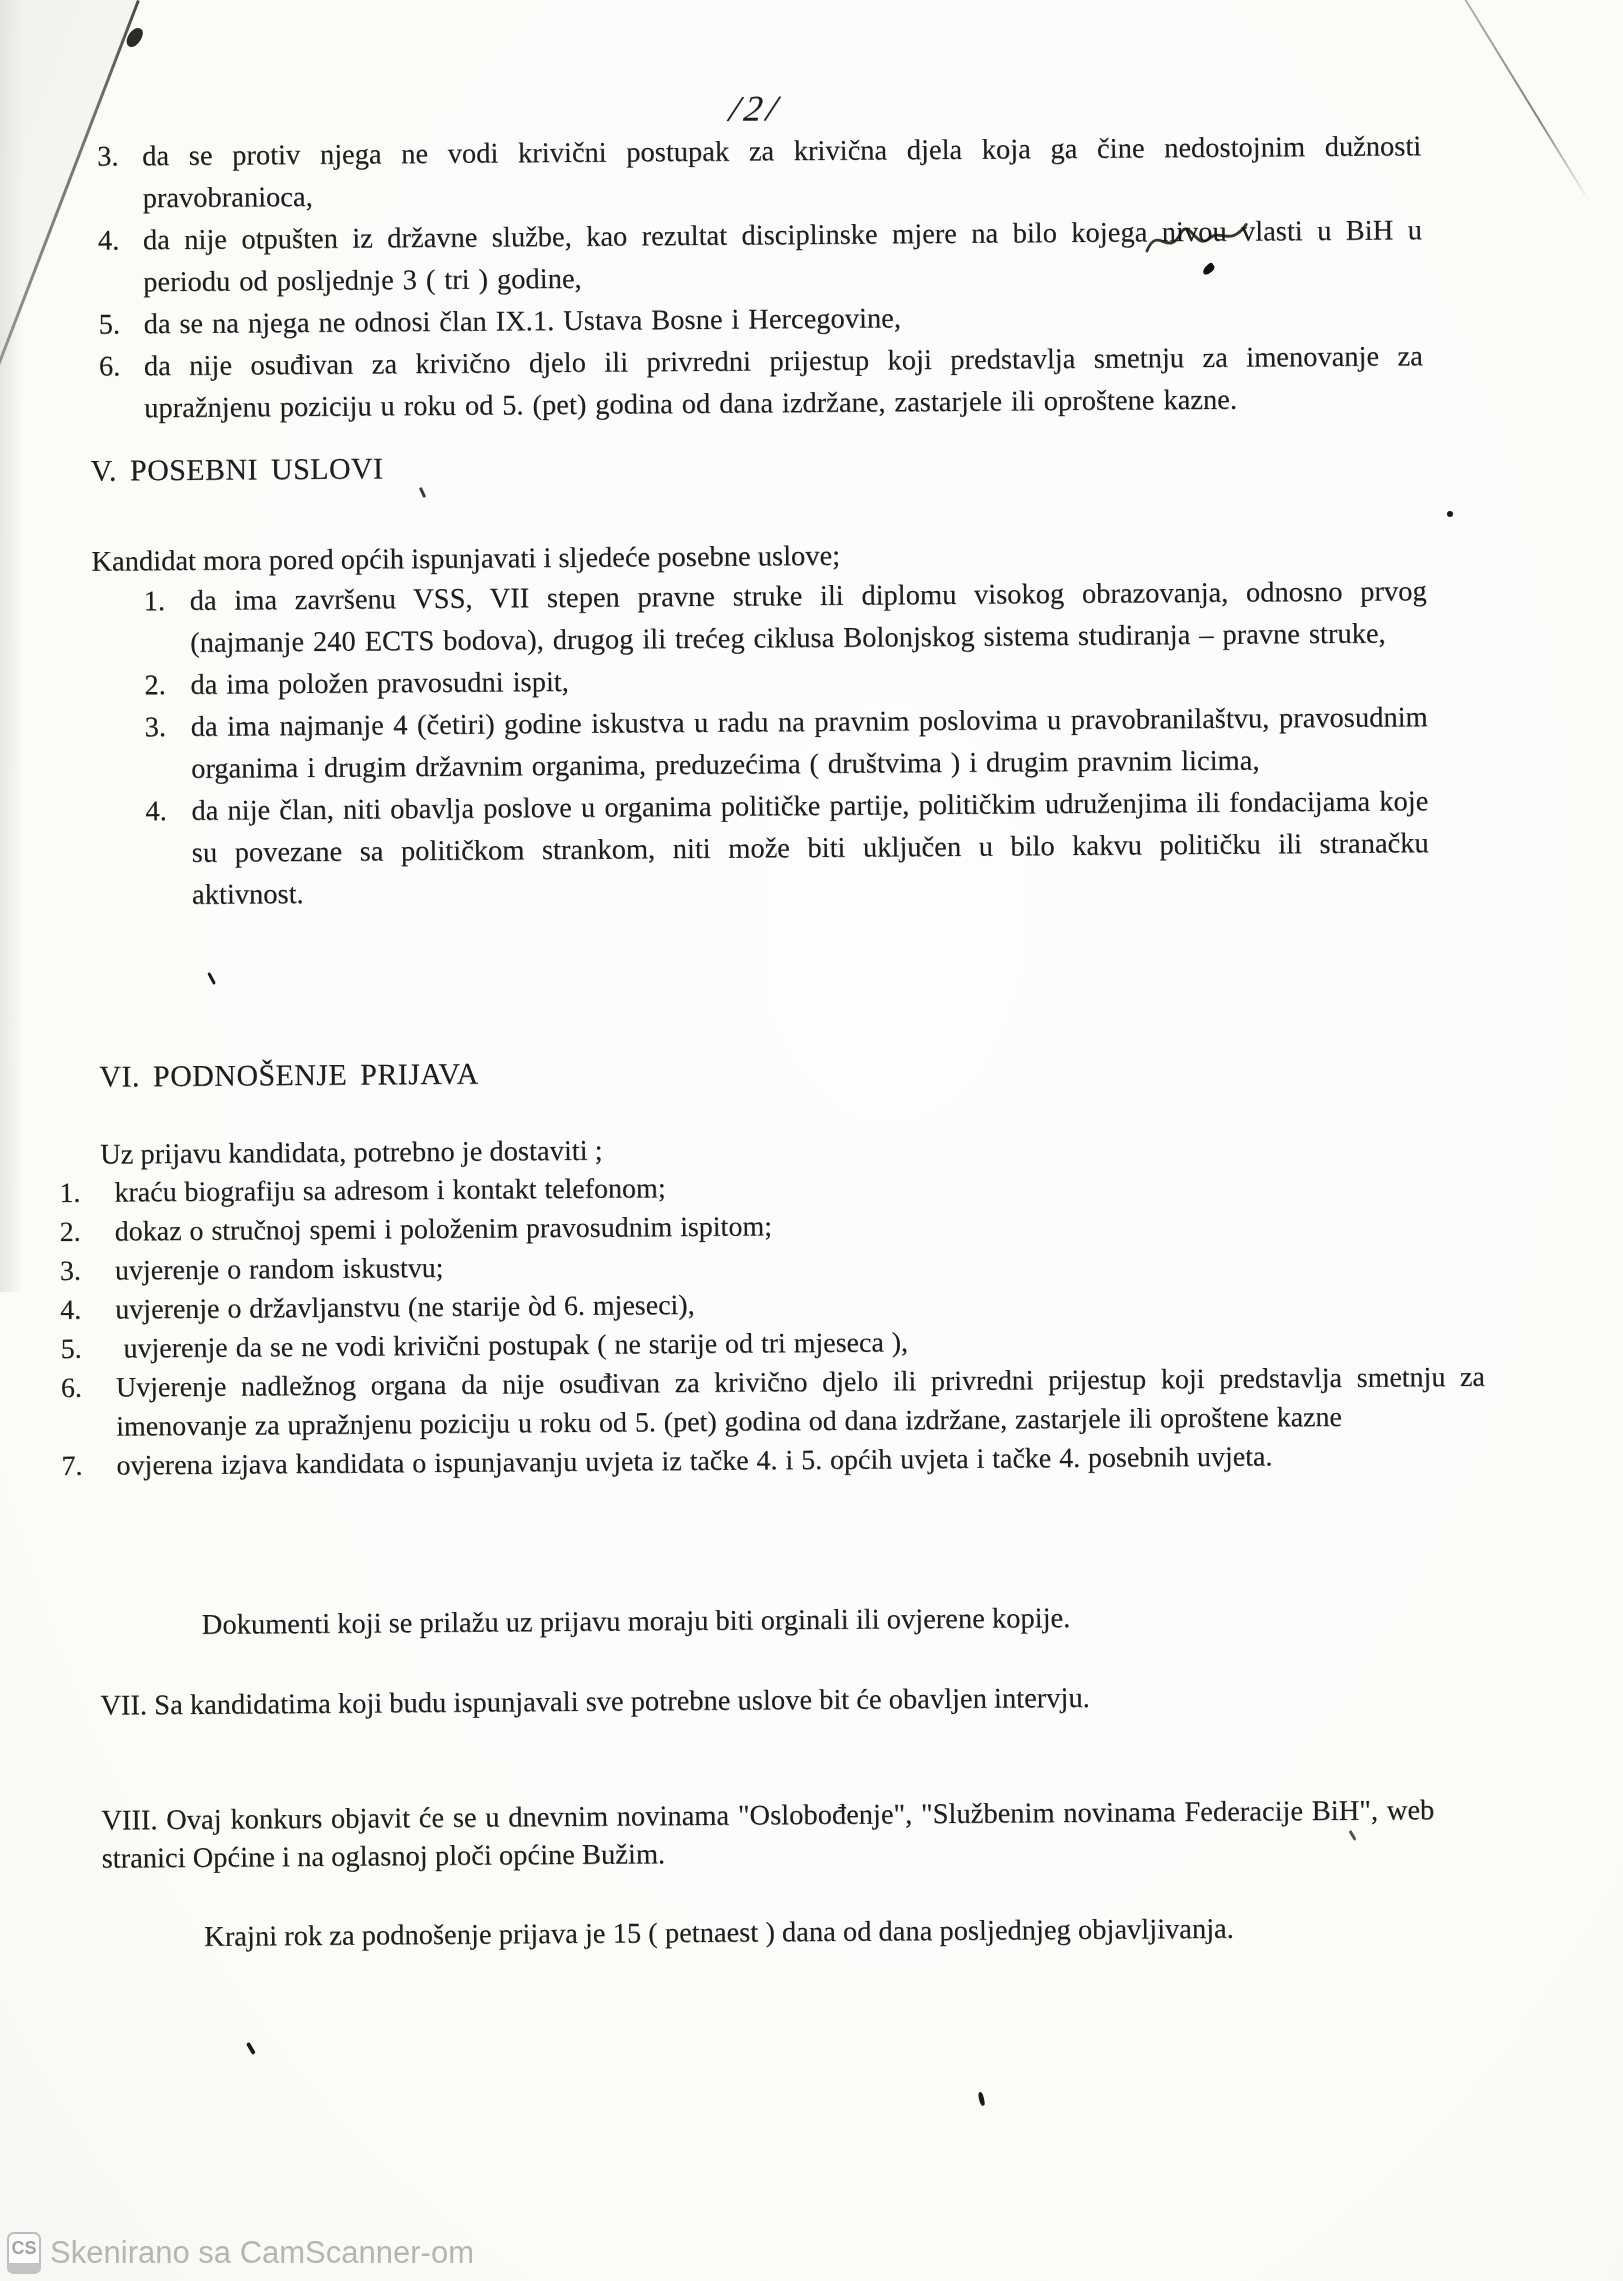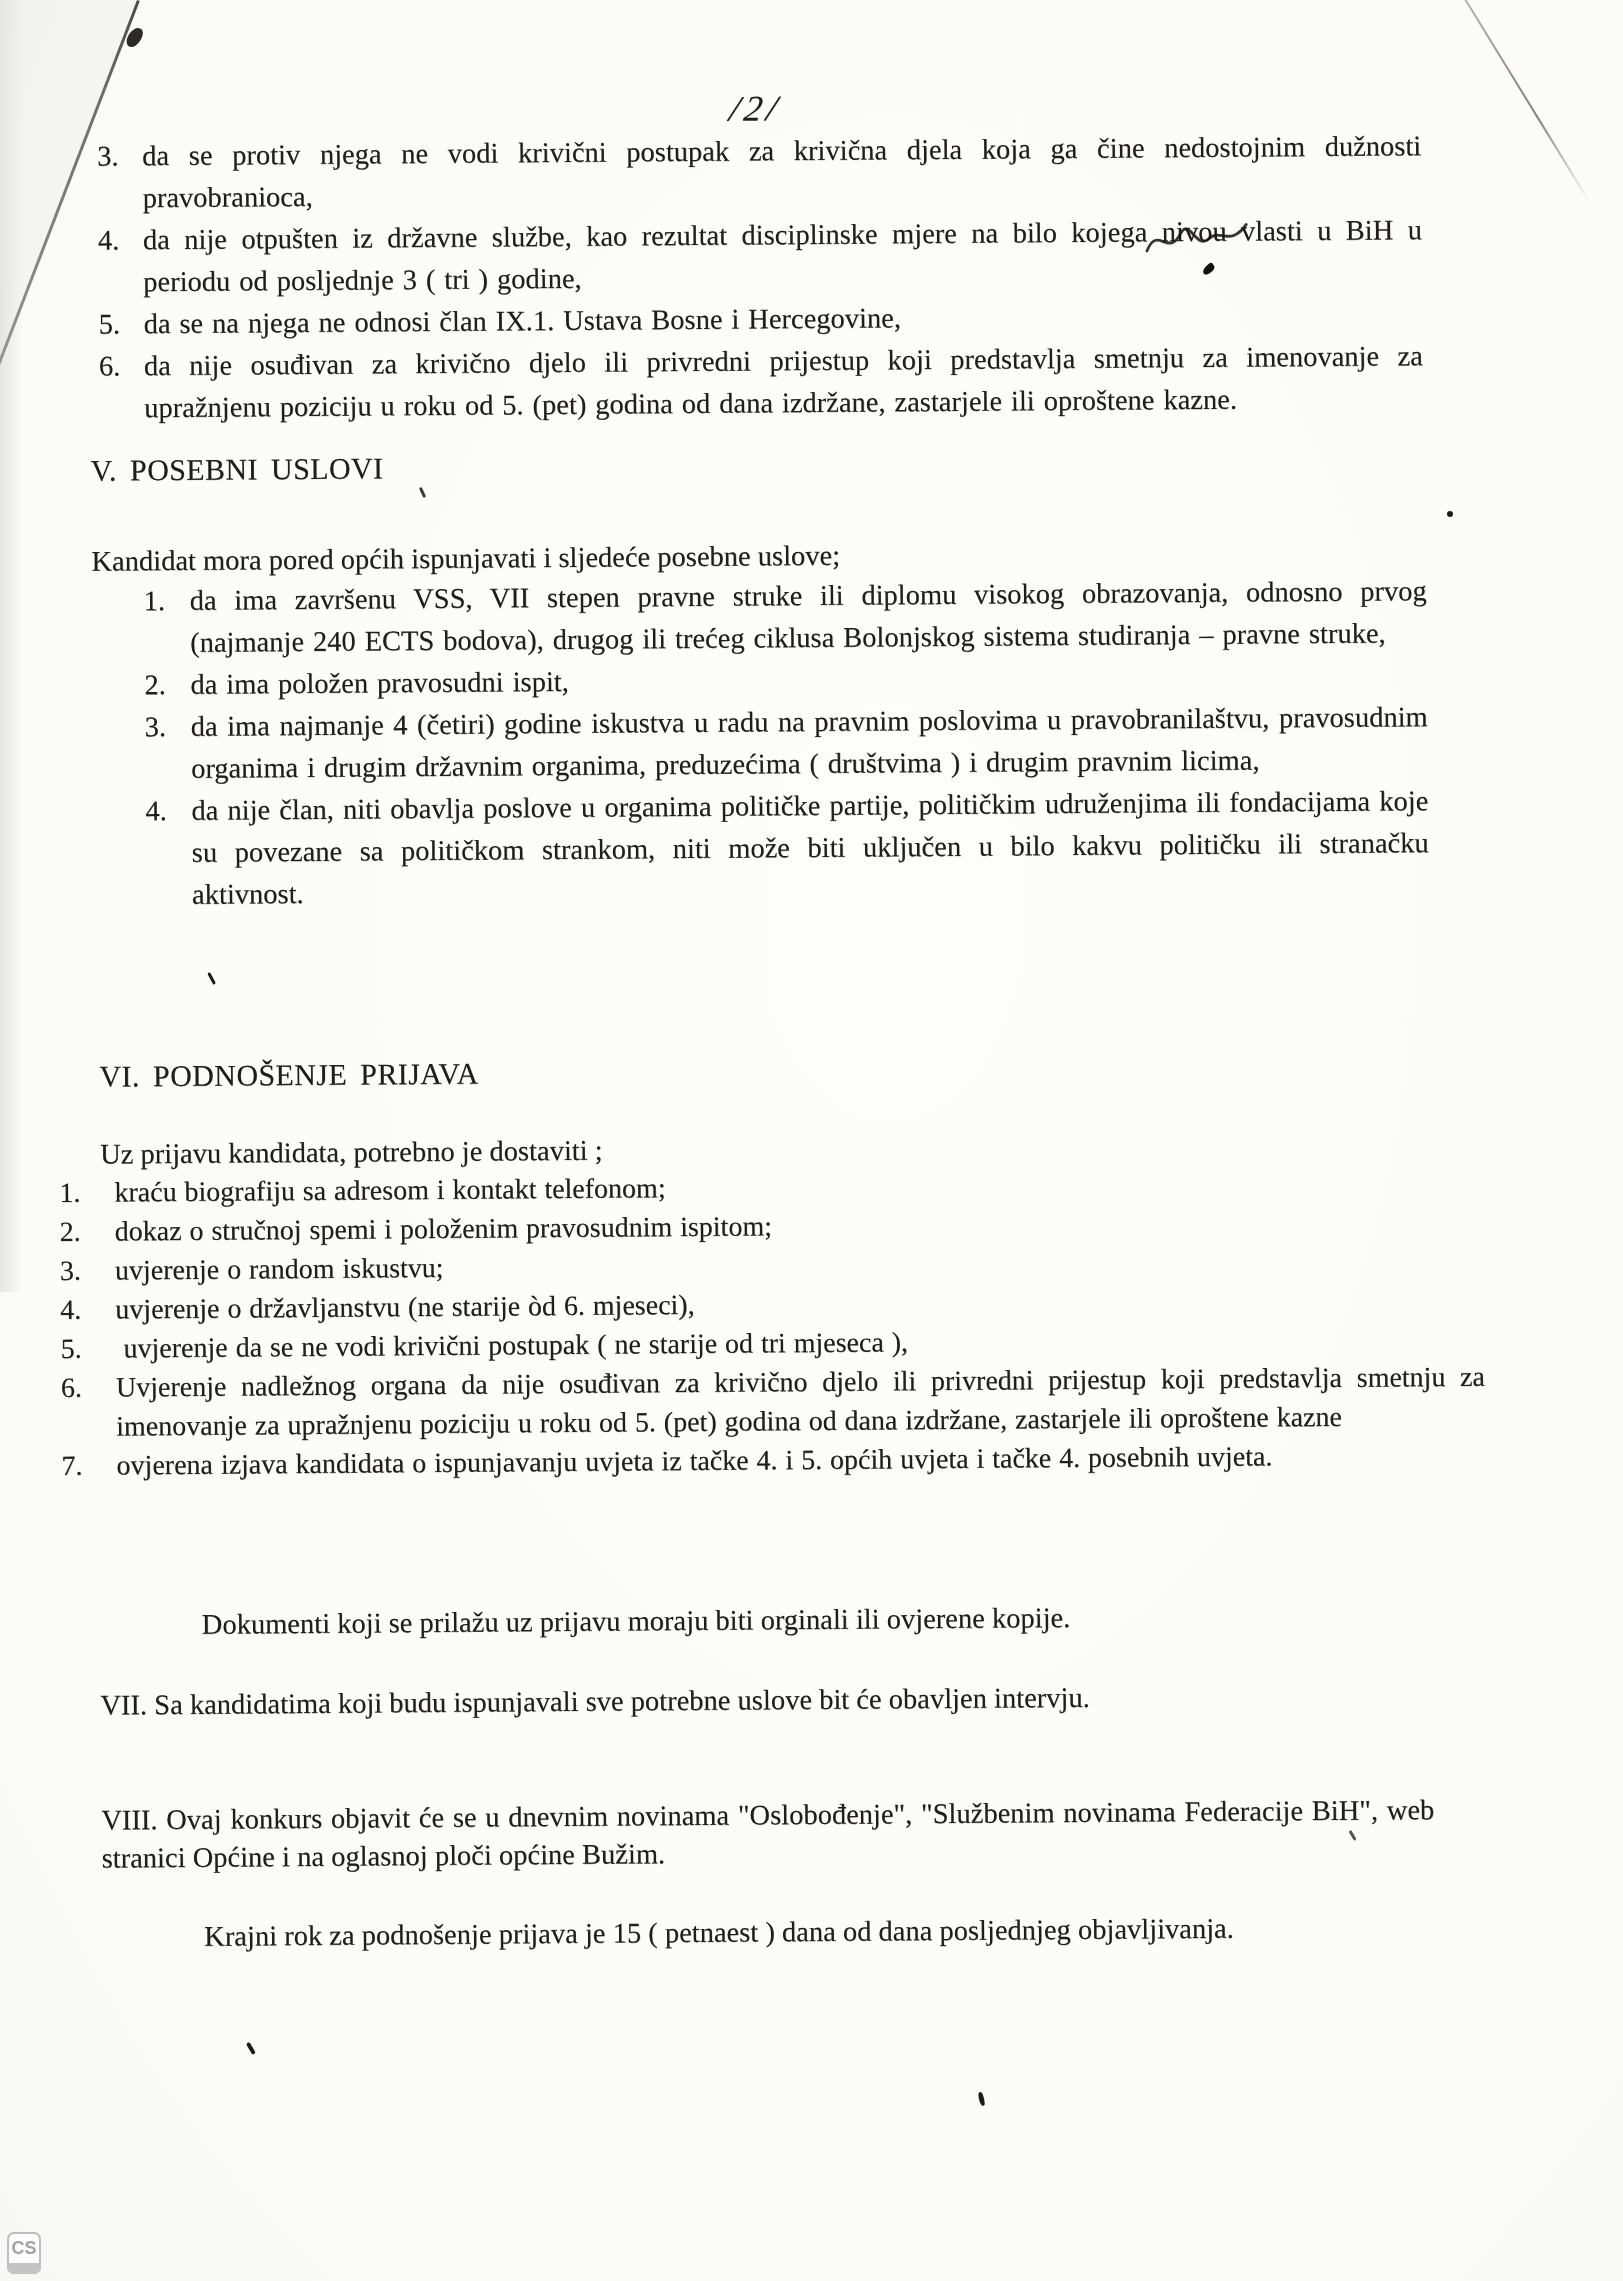--- a/index.html
+++ b/index.html
@@ -172,16 +172,17 @@
   <div class="speck sp-tick-low"></div>
   <div class="speck sp-comma-low"></div>
 
   <div class="wm">
     <div class="cs-icon">
       <div class="cs-top">
         <span class="cs-letters">CS</span>
       </div>
       <div class="cs-bottom"></div>
     </div>
+    <span class="wm-text">Skenirano sa CamScanner-om</span>
   </div>
 
 </div>
 
 
 </body></html>

